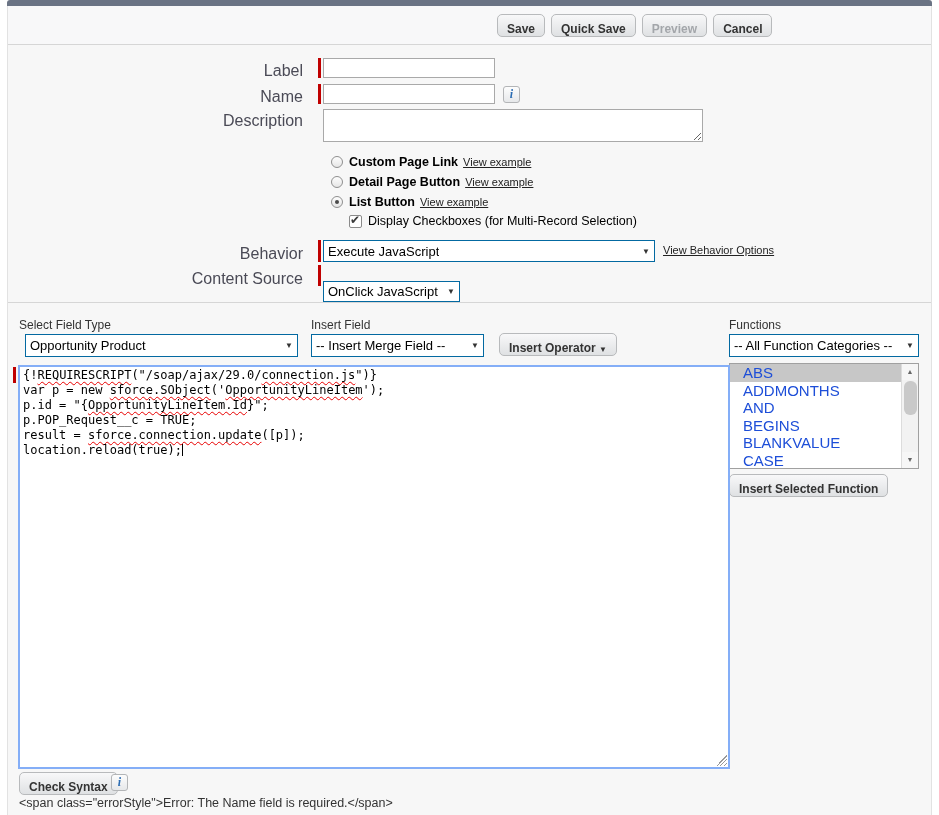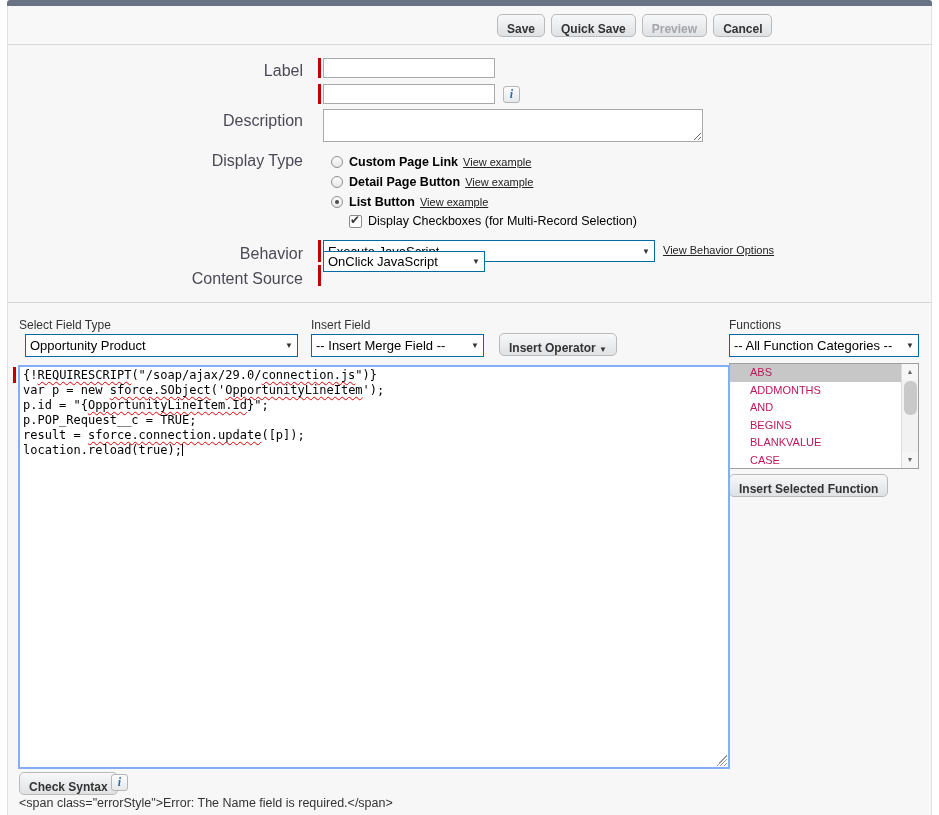--- a/index.html
+++ b/index.html
@@ -96,21 +96,21 @@
   .resize-handle {
     position:absolute; right:1px; bottom:1px; width:11px; height:11px;
     background:
       linear-gradient(135deg, transparent 0 50%, #999 50% 56%, transparent 56% 66%, #999 66% 72%, transparent 72% 82%, #999 82% 88%, transparent 88%);
   }
   .listbox {
     position:absolute; left:721px; top:357px; width:190px; height:106px;
     background:#fff; border:1px solid #a0a0a0; display:flex;
   }
   .list-inner { flex:1; overflow:hidden; }
-  .fn-item { height:17.5px; line-height:17.5px; font-size:11px; color:#be185d; padding-left:20px; white-space:nowrap; }
+  .fn-item { height:17.5px; line-height:17.5px; font-size:15px; color:#1d4ed8; padding-left:13px; white-space:nowrap; }
   .fn-item.selected { background:#c7c7c7; }
   .sbar {
     width:17px; background:#f2f2f2; border-left:1px solid #dcdcdc;
     display:flex; flex-direction:column; align-items:center;
   }
   .sb-btn {
     width:100%; height:16px; font-size:7px; color:#666; text-align:center; line-height:16px;
     background:#f6f6f6; cursor:pointer;
   }
   .sb-btn.down { margin-top:auto; }
@@ -130,28 +130,28 @@
           <button class="btn">Quick Save</button>
           <button class="btn disabled">Preview</button>
           <button class="btn">Cancel</button>
         </div>
     </div>
 
     <label class="flabel" style="top:56px">Label</label>
     <div class="reqbar" style="left:310px; top:52px; height:20px"></div>
     <input class="tbox" style="left: 315px; top: 52px; width: 172px;">
 
+    <label class="flabel" style="top:82px">Name</label>
     <div class="reqbar" style="left:310px; top:78px; height:20px"></div>
     <input class="tbox" style="left: 315px; top: 78px; width: 172px;">
     <div class="info-btn" style="left:495px; top:80px">i</div>
 
     <label class="flabel" style="top:106px">Description</label>
     <textarea class="tbox" style="left: 315px; top: 103px; width: 380px; height: 33px;"></textarea>
 
-    <label class="flabel" style="top:146px">Display Type</label>
     <div style="position:absolute; left:323px; top:146px">
         <div class="radio-row">
           <span class="radio"></span>
           <span class="radio-label">Custom Page Link</span>
           <a class="link">View example</a>
         </div>
         <div class="radio-row">
           <span class="radio"></span>
           <span class="radio-label">Detail Page Button</span>
           <a class="link">View example</a>
@@ -170,21 +170,21 @@
     <label class="flabel" style="top:239px">Behavior</label>
     <div class="reqbar" style="left:310px; top:234px; height:22px"></div>
     <div class="sel" style="left:315px; top:234px; width:332px; height:22px">
       <span class="sel-text">Execute JavaScript</span>
       <span class="sel-arrow">▼</span>
     </div>
     <a class="link" style="position:absolute; left:655px; top:238px">View Behavior Options</a>
 
     <label class="flabel" style="top:264px">Content Source</label>
     <div class="reqbar" style="left:310px; top:259px; height:21px"></div>
-    <div class="sel" style="left:315px; top:245px; width:162px; height:21px">
+    <div class="sel" style="left:315px; top:275px; width:137px; height:21px">
       <span class="sel-text">OnClick JavaScript</span>
       <span class="sel-arrow">▼</span>
     </div>
 
     <div class="divider" style="top:296px"></div>
 
     <div class="seclabel" style="left:11px; top:312px">Select Field Type</div>
     <div class="sel" style="left:17px; top:328px; width:273px; height:23px">
       <span class="sel-text">Opportunity Product</span>
       <span class="sel-arrow">▼</span>

